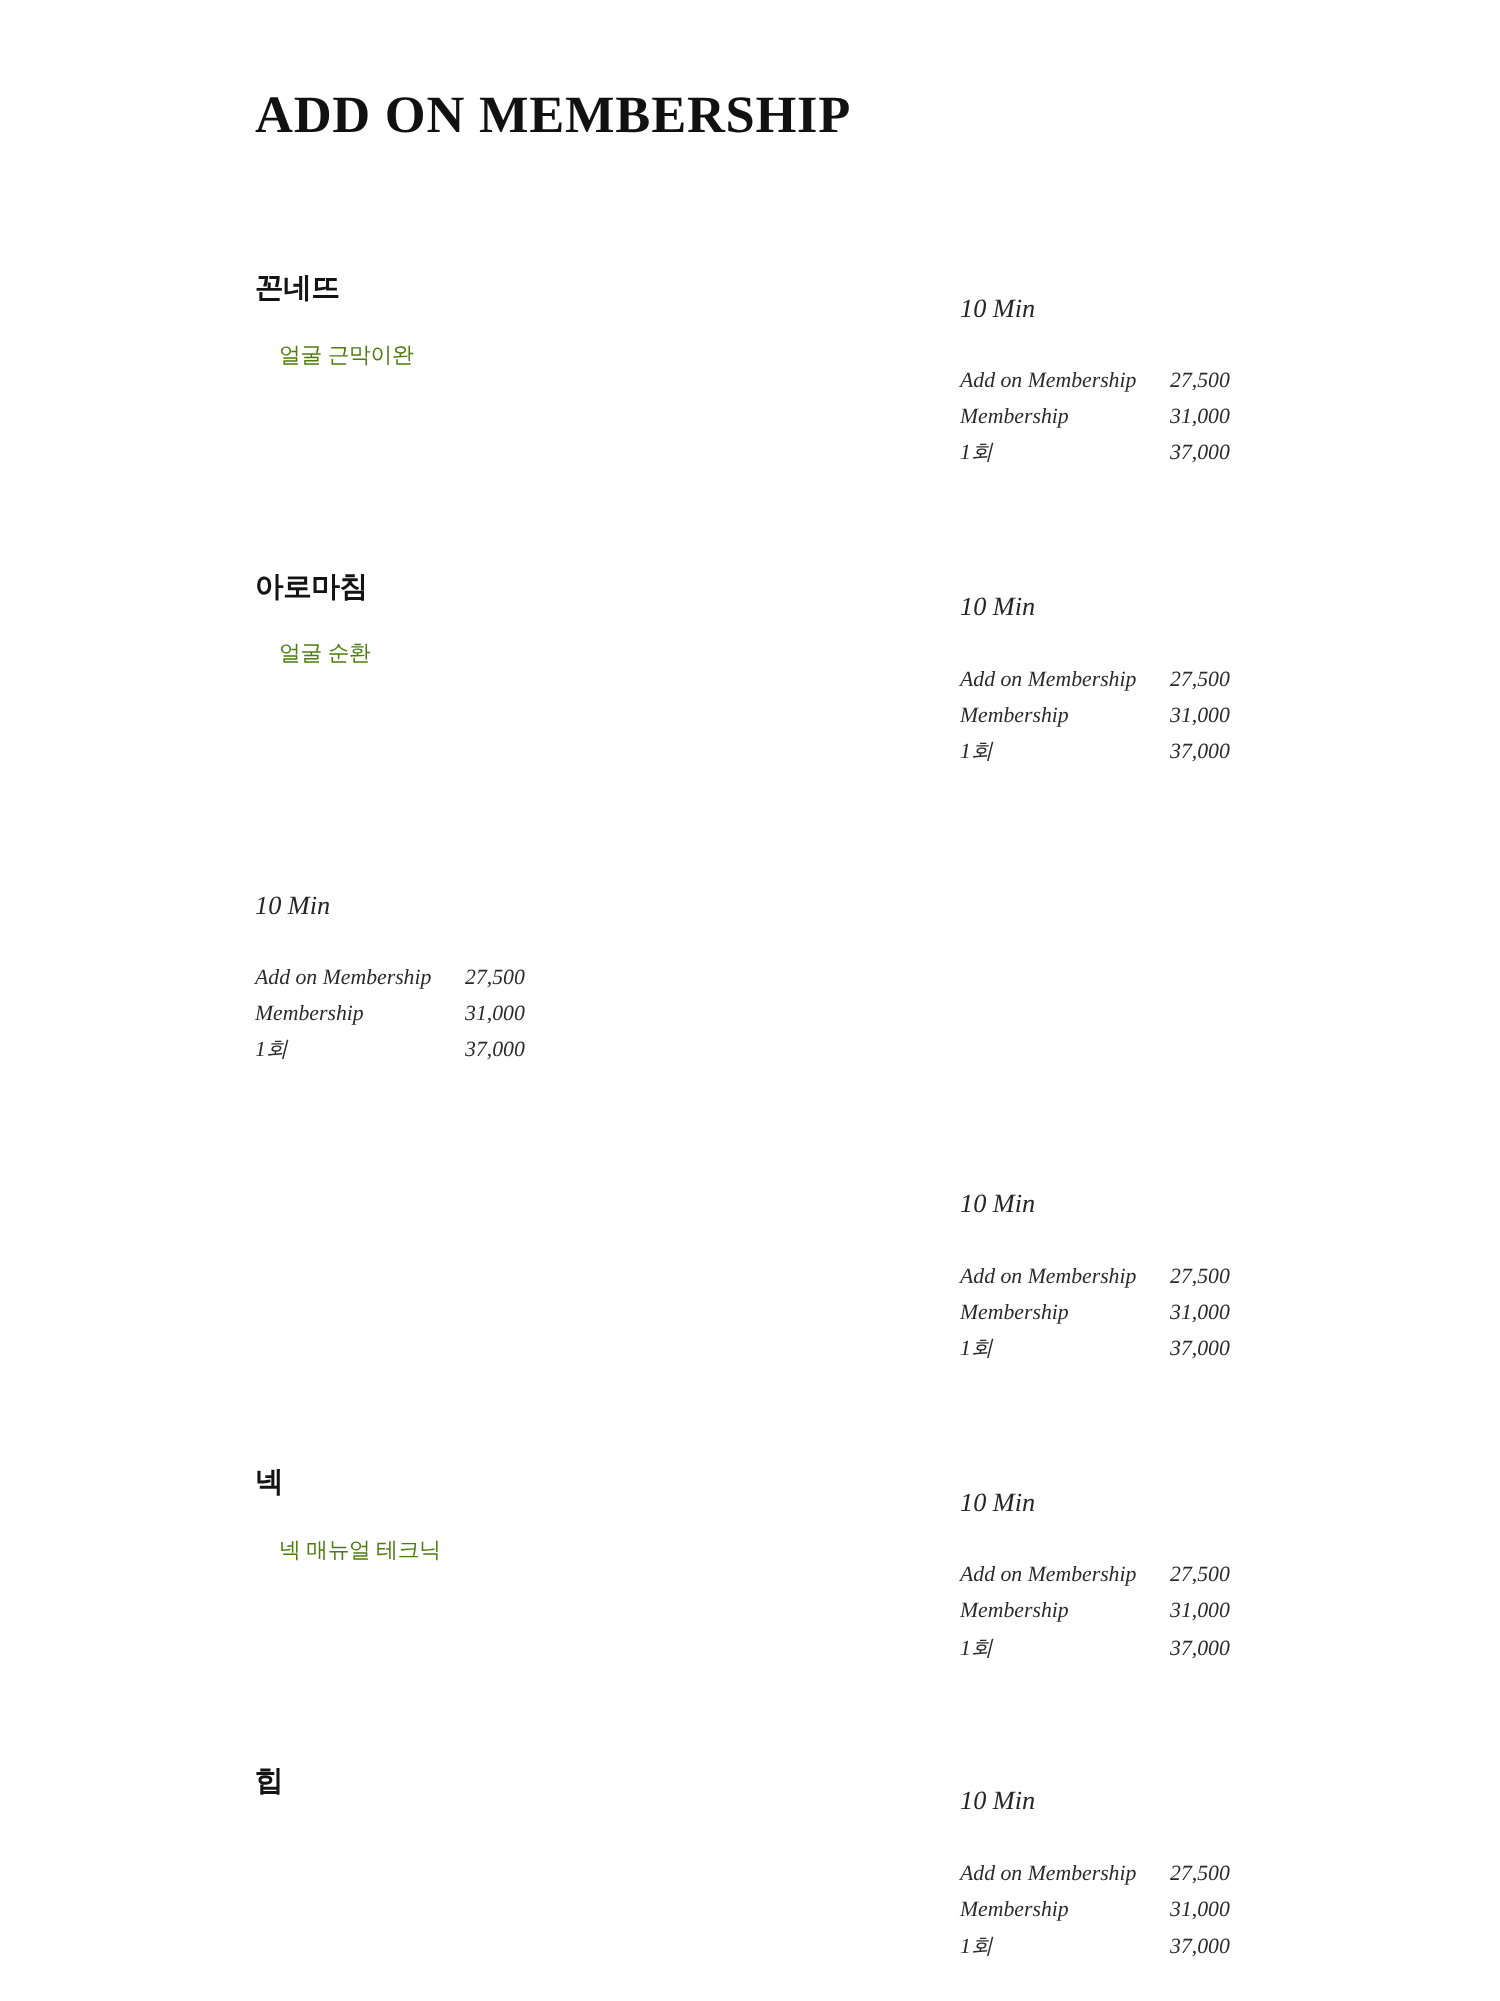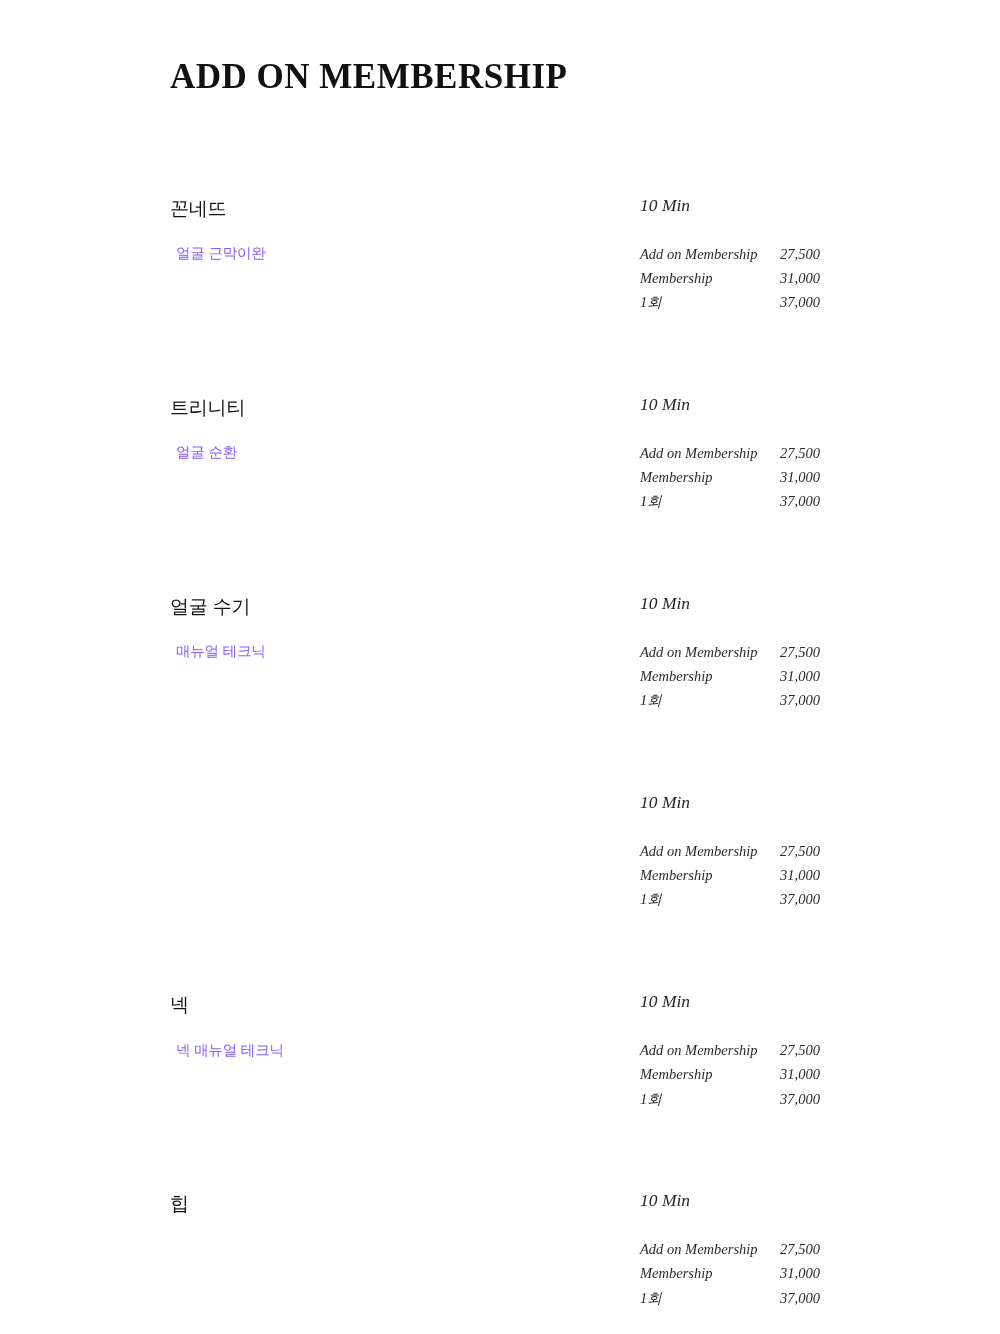--- a/index.html
+++ b/index.html
@@ -41,32 +41,32 @@
     margin-bottom: 63px;
     min-height: 120px;
   }
   .item-left {
     width: 470px;
     flex: 0 0 470px;
     padding-top: 2px;
   }
   .item-name {
     font-size: 19px;
-    font-weight: 400;
+    font-weight: 700;
     color: #141414;
     line-height: 1.3;
-    margin: 16px 0 22px 0;
+    margin: 0 0 22px 0;
     letter-spacing: -0.2px;
   }
   .item-desc {
     font-size: 14.5px;
     font-weight: 400;
-    color: #8b5cf6;
+    color: #4d7c0f;
     line-height: 1.4;
-    margin: 6px;
+    margin: 16px;
     letter-spacing: -0.2px;
   }
   .item-right {
     flex: 1 1 auto;
     padding-top: 4px;
   }
   .item-duration {
     font-family: "Liberation Serif", serif;
     font-style: italic;
     font-size: 17.5px;
@@ -123,21 +123,21 @@
           <div class="price-row">
             <span class="price-label">1회</span>
             <span class="price-value">37,000</span>
           </div>
         </div>
       </div>
     </div>
 
     <div class="menu-item">
       <div class="item-left">
-        <div class="item-name">트리니티</div>
+        <div class="item-name">아로마침</div>
         <div class="item-desc">얼굴 순환</div>
       </div>
       <div class="item-right">
         <div class="item-duration">10 Min</div>
         <div class="price-rows">
           <div class="price-row">
             <span class="price-label">Add on Membership</span>
             <span class="price-value">27,500</span>
           </div>
           <div class="price-row">
@@ -146,24 +146,20 @@
           </div>
           <div class="price-row">
             <span class="price-label">1회</span>
             <span class="price-value">37,000</span>
           </div>
         </div>
       </div>
     </div>
 
     <div class="menu-item">
-      <div class="item-left">
-        <div class="item-name">얼굴 수기</div>
-        <div class="item-desc">매뉴얼 테크닉</div>
-      </div>
       <div class="item-right">
         <div class="item-duration">10 Min</div>
         <div class="price-rows">
           <div class="price-row">
             <span class="price-label">Add on Membership</span>
             <span class="price-value">27,500</span>
           </div>
           <div class="price-row">
             <span class="price-label">Membership</span>
             <span class="price-value">31,000</span>

